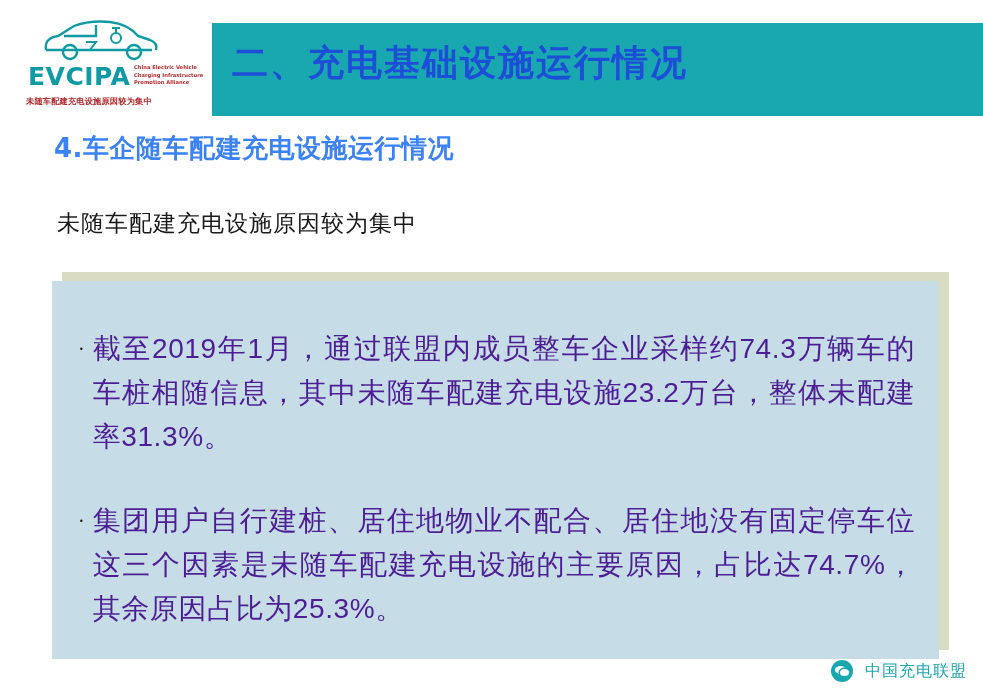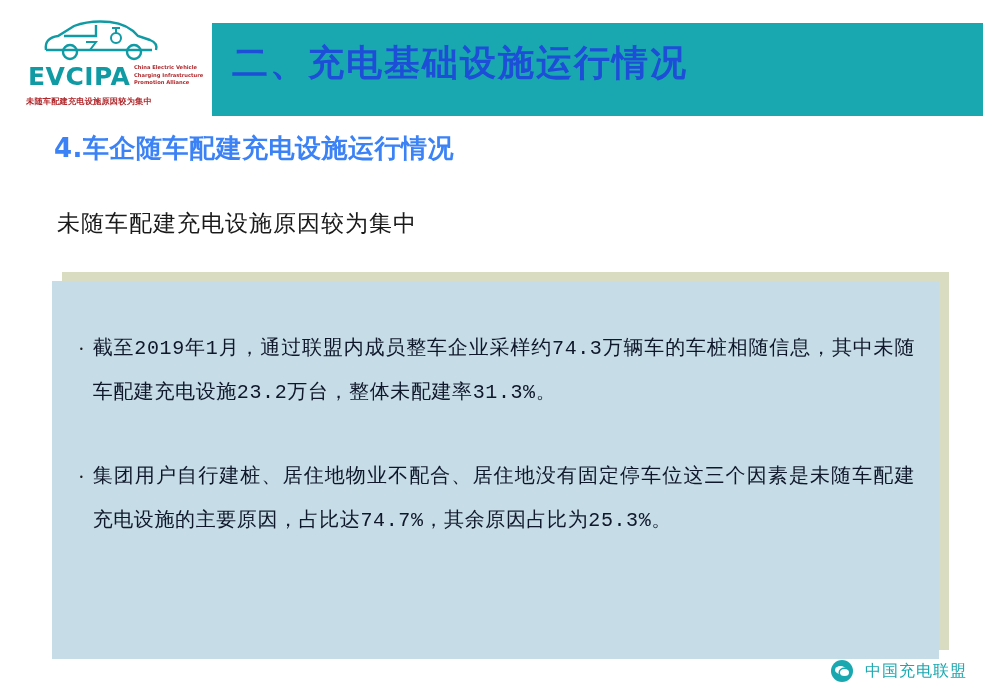--- a/index.html
+++ b/index.html
@@ -138,24 +138,24 @@
   }
   .bullet-dot {
     flex: 0 0 auto;
     font-size: 20px;
     line-height: 44px;
     color: #1a1a1a;
     padding: 0 8px 0 2px;
   }
   .bullet-text {
     flex: 1 1 auto;
-    font-family: Liberation Mono, monospace;
-    font-size: 20px;
+    font-family: Liberation Sans, sans-serif;
+    font-size: 28px;
     line-height: 44px;
-    color: #0f172a;
+    color: #4c1d95;
     letter-spacing: 0.6px;
     text-align: justify;
   }
 
   
   .watermark {
     position: absolute;
     right: 16px;
     bottom: 14px;
     display: flex;

